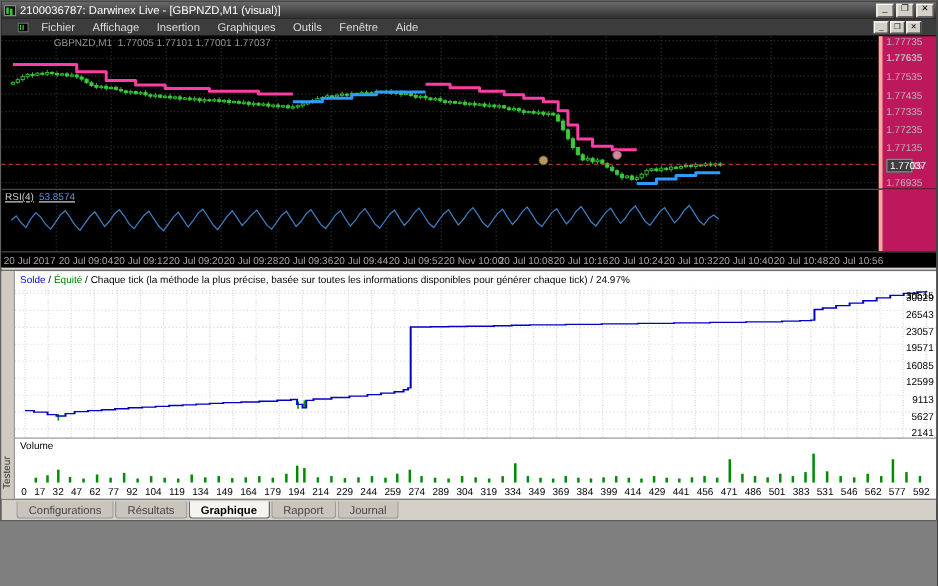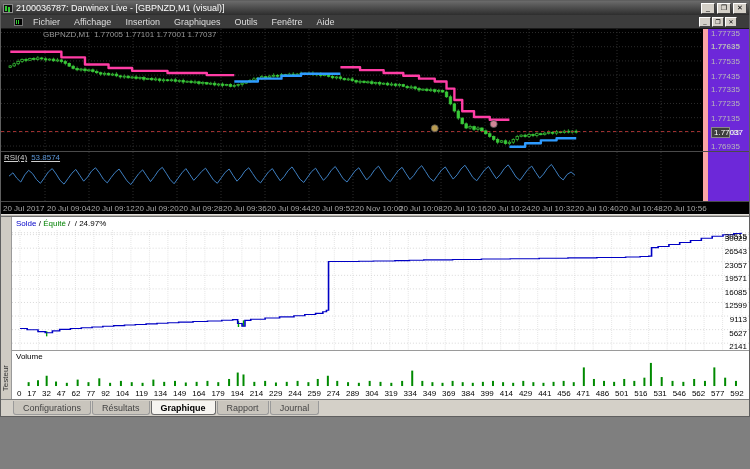--- a/index.html
+++ b/index.html
@@ -21,21 +21,21 @@
   .mdi-icon::after{content:"";position:absolute;left:1px;bottom:1px;width:1px;height:4px;background:#3c3;box-shadow:2px 0 0 #3c3;}
   .menu-item{padding:0 7px;cursor:default;}
   .menubar .spacer{flex:1;}
   .mdi-btn{width:12px;height:10px;flex:0 0 12px;background:#d4d0c8;border:1px solid;border-color:#fff #404040 #404040 #fff;
            font-size:6px;line-height:8px;text-align:center;color:#000;margin-left:1px;}
   
   .chart-row{display:flex;position:relative;background:#000;}
   .price-chart{flex:0 0 122px;height:122px;}
   .rsi-panel{height:50px;border-top:1px solid #4a4a4a;}
   .plot{position:relative;width:702px;height:100%;}
-  .scale-col{width:48px;border-left:5px solid #fca5a5;position:relative;background:#6d28d9;
+  .scale-col{width:48px;border-left:3px solid #fca5a5;position:relative;background:#be185d;
              color:#b8b8b8;font-size:8px;}
   .scale-col span{position:absolute;left:3px;white-space:nowrap;}
   .price-box{position:absolute;left:0;right:19px;background:#3e3e3e;border:1px solid #8a8a8a;
              color:#fff;padding:0 2px;font-size:8px;line-height:9px;}
   .sym-line{position:absolute;top:1px;left:3px;color:#989898;font-size:8px;z-index:4;white-space:nowrap;padding-left:39px;}
   .rsi-label{position:absolute;top:1px;left:3px;font-size:8px;z-index:4;color:#cfcfcf;white-space:nowrap;text-decoration:underline;}
   .rsi-label b{color:#5b95d5;font-weight:normal;margin-left:4px;}
   svg{display:block;}
   .timeaxis{height:13px;flex:0 0 13px;border-top:1px solid #4a4a4a;position:relative;
             background:#000;color:#a8a8a8;font-size:8px;}
@@ -490,20 +490,21 @@
   <div class="tester">
     <div class="side-strip">
       <span>Testeur</span>
     </div>
     <div class="tester-content">
       <div class="tester-head">
         <span class="solde">Solde</span>
         <span style="white-space:pre;"> / </span>
         <span class="equite">Équité</span>
         <span style="white-space:pre;"> / </span>
+        <span>Chaque tick (la méthode la plus précise, basée sur toutes les informations disponibles pour générer chaque tick)</span>
         <span style="white-space:pre;"> / </span>
         <span>24.97%</span>
       </div>
       <div class="balance-chart" id="balance-wrap">
         <svg id="balance-svg" viewBox="0 0 739 176" preserveAspectRatio="none">
             <line x1="8" y1="0" x2="8" y2="176" stroke="#d2d2d2" stroke-dasharray="1,2"></line>
             <line x1="26.54" y1="0" x2="26.54" y2="176" stroke="#d2d2d2" stroke-dasharray="1,2"></line>
             <line x1="45.08" y1="0" x2="45.08" y2="176" stroke="#d2d2d2" stroke-dasharray="1,2"></line>
             <line x1="63.62" y1="0" x2="63.62" y2="176" stroke="#d2d2d2" stroke-dasharray="1,2"></line>
             <line x1="82.16" y1="0" x2="82.16" y2="176" stroke="#d2d2d2" stroke-dasharray="1,2"></line>
@@ -671,21 +672,21 @@
           <span>369</span>
           <span>384</span>
           <span>399</span>
           <span>414</span>
           <span>429</span>
           <span>441</span>
           <span>456</span>
           <span>471</span>
           <span>486</span>
           <span>501</span>
-          <span>516</span>
+          <span>383</span>
           <span>531</span>
           <span>546</span>
           <span>562</span>
           <span>577</span>
           <span>592</span>
         </div>
     </div>
   </div>
 
   <div class="tabs" id="tester-tabs">

